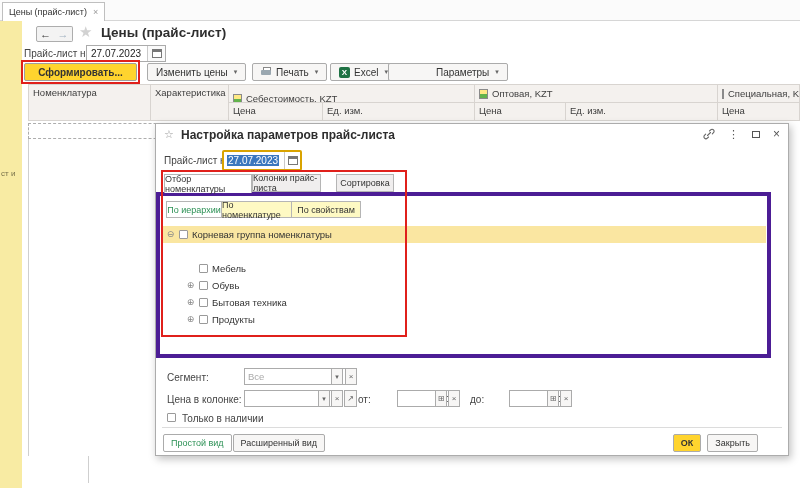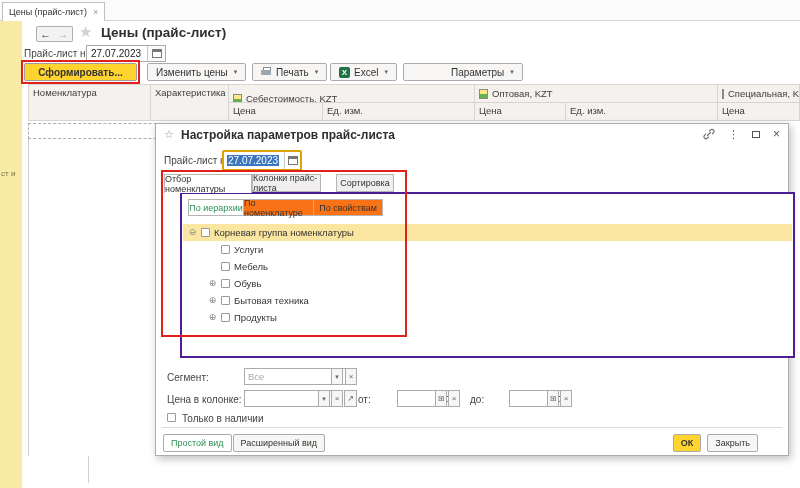--- a/index.html
+++ b/index.html
@@ -51,22 +51,22 @@
   .d-controls .kebab{font-size:11px;line-height:11px;}
   .d-controls .maxbox{width:8px;height:7px;border:1px solid #555;display:inline-block;}
   .d-controls .cx{font-size:12px;line-height:12px;}
   .focuswrap{position:absolute;left:66px;top:26px;border:2px solid #D9A300;border-radius:2px;display:flex;align-items:stretch;background:#fff;height:21px;}
   .focuswrap .dval{width:60px;display:flex;align-items:center;padding-left:3px;}
   .focuswrap .dval span{background:#3B77BE;color:#fff;font-size:10px;padding:0 1px;}
   .focuswrap .sep{width:1px;background:#C9C9C9;}
   .focuswrap .ibtn{width:15px;display:flex;align-items:center;justify-content:center;background:#fff;}
   .dtab{position:absolute;height:18px;display:flex;align-items:center;justify-content:center;font-size:9px;color:#333;background:#F0EEEE;border:1px solid #B5B5B5;}
   .dtab.active{height:19px;background:#fff;border-bottom:none;z-index:3;}
-  .panel{position:absolute;left:24px;top:68px;width:615px;height:166px;border:2px solid #4c1d95;background:#fff;}
-  .mbtn{position:absolute;height:17px;display:flex;align-items:center;justify-content:center;font-size:9px;background:#f97316;border:1px solid #B5B5B5;color:#333;}
+  .panel{position:absolute;left:0;top:68px;width:615px;height:166px;border:4px solid #4c1d95;background:#fff;}
+  .mbtn{position:absolute;height:17px;display:flex;align-items:center;justify-content:center;font-size:9px;background:#fef9c3;border:1px solid #B5B5B5;color:#333;}
   .mbtn.active{background:#fff;color:#2C9155;}
   .trow{position:absolute;left:1px;right:1px;height:17px;display:flex;align-items:center;gap:4px;font-size:9.5px;color:#333;}
   .trow.sel{background:#FAE6A1;}
   .trow.child{padding-left:25px;}
   .trow.root{padding-left:5px;}
   .hiddenexp{visibility:hidden;}
   .fld{position:absolute;height:17px;border:1px solid #ABABAB;background:#fff;display:flex;align-items:center;font-size:9.5px;margin-left:25px;}
   .fld.num{justify-content:flex-end;padding-right:3px;}
   .sbtn{position:absolute;width:12px;height:17px;border:1px solid #ABABAB;background:#F7F6F5;display:flex;align-items:center;justify-content:center;font-size:7px;color:#666;}
   .sbtn.txt{font-size:8px;}
@@ -121,21 +121,21 @@
   <div class="btn" style="left:252px;top:63px;">
     <span class="ic-print"></span>
     <span>Печать</span>
     <span class="dd">▾</span>
   </div>
   <div class="btn" style="left:330px;top:63px;">
     <span class="ic-excel">X</span>
     <span>Excel</span>
     <span class="dd">▾</span>
   </div>
-  <div class="btn" style="left:403px;top:63px;padding-left:47px;">
+  <div class="btn" style="left:388px;top:63px;padding-left:47px;">
     <span>Параметры</span>
     <span class="dd">▾</span>
   </div>
 
   <div class="th" style="left:28px;top:84px;width:123px;height:37px;">Номенклатура</div>
   <div class="th" style="left:150px;top:84px;width:79px;height:37px;">Характеристика</div>
 
   <div class="th grp" style="left:228px;top:84px;width:247px;height:29px;">
     <span class="ic-price"></span>
     <span>Себестоимость, KZT</span>
@@ -194,25 +194,20 @@
     <div class="panel">
       <div class="mbtn active" style="left:6px;top:5px;width:56px;">По иерархии</div>
       <div class="mbtn" style="left:61px;top:5px;width:71px;">По номенклатуре</div>
       <div class="mbtn" style="left:131px;top:5px;width:70px;">По свойствам</div>
 
       <div class="trow root sel" style="top:30px;">
         <span class="expander">⊖</span>
         <span class="cb"></span>
         <span>Корневая группа номенклатуры</span>
       </div>
-      <div class="trow child" style="top:47px;">
-        <span class="expander hiddenexp"></span>
-        <span class="cb"></span>
-        <span>Услуги</span>
-      </div>
       <div class="trow child" style="top:64px;">
         <span class="expander hiddenexp"></span>
         <span class="cb"></span>
         <span>Мебель</span>
       </div>
       <div class="trow child" style="top:81px;">
         <span class="expander">⊕</span>
         <span class="cb"></span>
         <span>Обувь</span>
       </div>

